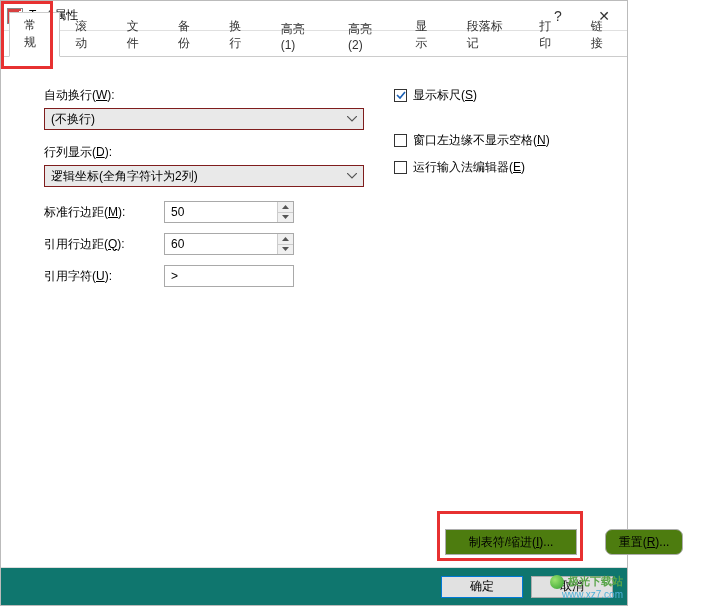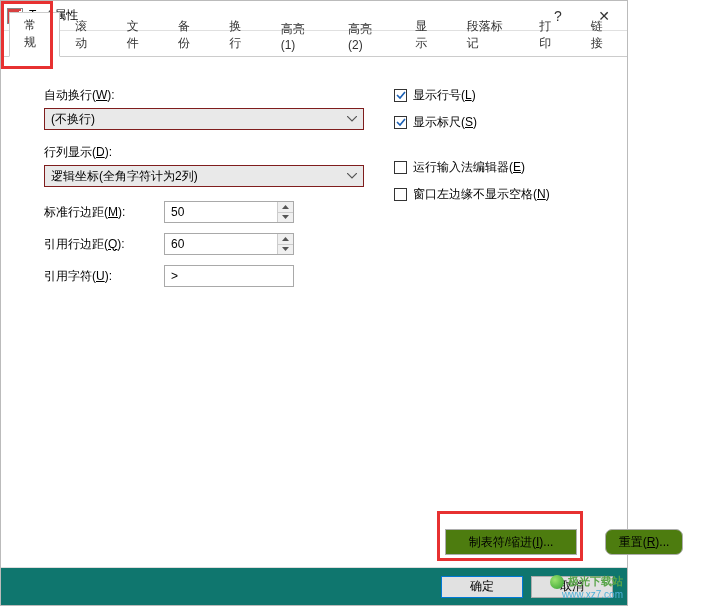--- a/index.html
+++ b/index.html
@@ -319,48 +319,38 @@
     </div>
 
     <div class="col-right">
       <div class="checkbox-row">
         <div class="cb checked">
           <svg width="10" height="9" viewBox="0 0 10 9">
               <path d="M1 4 L4 7 L9 1" fill="none" stroke="#1a5fb4" stroke-width="1.6"></path>
             </svg>
         </div>
         <span>
-          <span>显示行号(</span><span class="underline">L</span><span>)</span>
-        </span>
-      </div>
-      <div class="checkbox-row">
-        <div class="cb checked">
-          <svg width="10" height="9" viewBox="0 0 10 9">
-              <path d="M1 4 L4 7 L9 1" fill="none" stroke="#1a5fb4" stroke-width="1.6"></path>
-            </svg>
-        </div>
-        <span>
           <span>显示标尺(</span><span class="underline">S</span><span>)</span>
         </span>
       </div>
       <div style="height:18px"></div>
       <div class="checkbox-row">
         <div class="cb">
           
         </div>
         <span>
-          <span>运行输入法编辑器(</span><span class="underline">E</span><span>)</span>
+          <span>窗口左边缘不显示空格(</span><span class="underline">N</span><span>)</span>
         </span>
       </div>
       <div class="checkbox-row">
         <div class="cb">
           
         </div>
         <span>
-          <span>窗口左边缘不显示空格(</span><span class="underline">N</span><span>)</span>
+          <span>运行输入法编辑器(</span><span class="underline">E</span><span>)</span>
         </span>
       </div>
     </div>
   </div>
 
   <div class="lower-left-btn">
     <span>制表符/缩进(</span>
       <span class="underline">I</span>
       <span>)...</span>
   </div>

